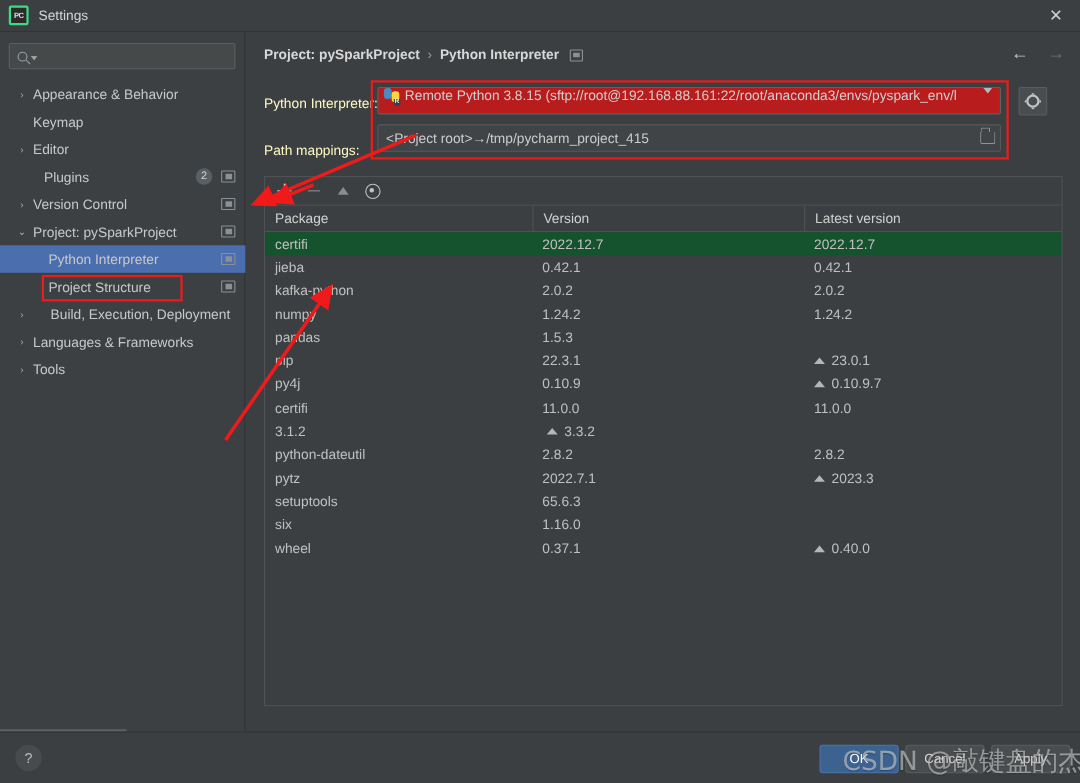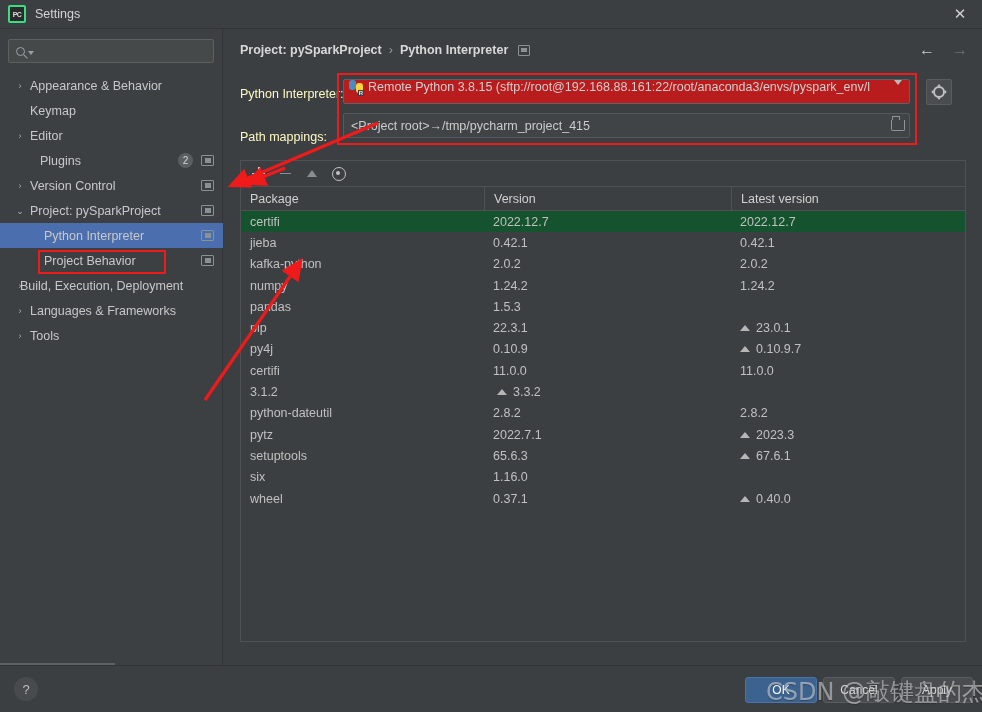--- a/index.html
+++ b/index.html
@@ -341,26 +341,26 @@
         <div class="node">
           <span class="arrow" style="left:14px">⌄</span>
           <span class="label" style="margin-left:30px">Project: pySparkProject</span>
           <span class="sideicon"></span>
         </div>
         <div class="node sel">
           <span class="label" style="margin-left:44px">Python Interpreter</span>
           <span class="sideicon"></span>
         </div>
         <div class="node">
-          <span class="label" style="margin-left:44px">Project Behavior</span>
+          <span class="label" style="margin-left:44px">Project Structure</span>
           <span class="sideicon"></span>
         </div>
         <div class="node">
           <span class="arrow" style="left:14px">›</span>
-          <span class="label" style="margin-left:20px">Build, Execution, Deployment</span>
+          <span class="label" style="margin-left:46px">Build, Execution, Deployment</span>
         </div>
         <div class="node">
           <span class="arrow" style="left:14px">›</span>
           <span class="label" style="margin-left:30px">Languages &amp; Frameworks</span>
         </div>
         <div class="node">
           <span class="arrow" style="left:14px">›</span>
           <span class="label" style="margin-left:30px">Tools</span>
         </div>
       </div>
@@ -472,21 +472,20 @@
               <div class="td col3">2.8.2</div>
             </div>
             <div class="trow">
               <div class="td col1">pytz</div>
               <div class="td col2">2022.7.1</div>
               <div class="td col3"><span class="upmark"></span>2023.3</div>
             </div>
             <div class="trow">
               <div class="td col1">setuptools</div>
               <div class="td col2">65.6.3</div>
-              <div class="td col3"><span class="upmark"></span>67.6.1</div>
             </div>
             <div class="trow">
               <div class="td col1">six</div>
               <div class="td col2">1.16.0</div>
               <div class="td col3"></div>
             </div>
             <div class="trow">
               <div class="td col1">wheel</div>
               <div class="td col2">0.37.1</div>
               <div class="td col3"><span class="upmark"></span>0.40.0</div>

